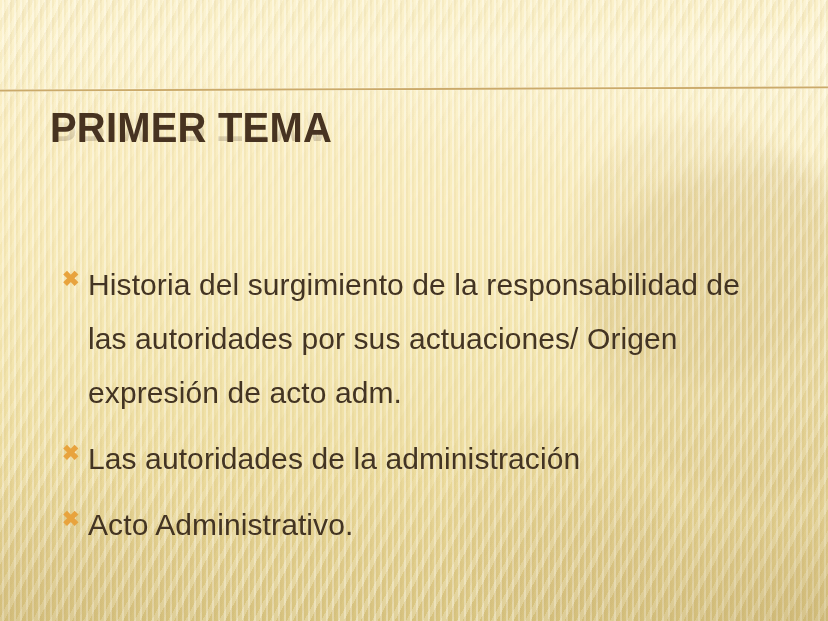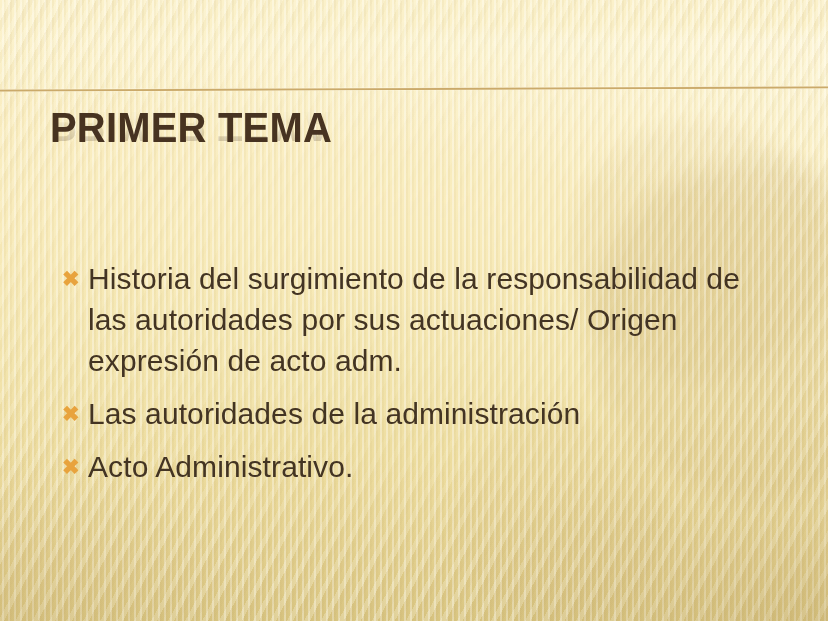--- a/index.html
+++ b/index.html
@@ -209,21 +209,21 @@
     text-align: left;
     padding-left: 4px;
     box-sizing: border-box;
     user-select: none;
   }
 
   .bullet-text {
     flex: 1 1 auto;
     font-family: "Liberation Sans", sans-serif;
     font-size: 30px;
-    line-height: 41px;
+    line-height: 54px;
     color: #433423;
     letter-spacing: 0.1px;
     padding-right: 20px;
   }
 
   .bullet-row.wide .bullet-text {
     max-width: 700px;
   }
 </style>
 </head>

